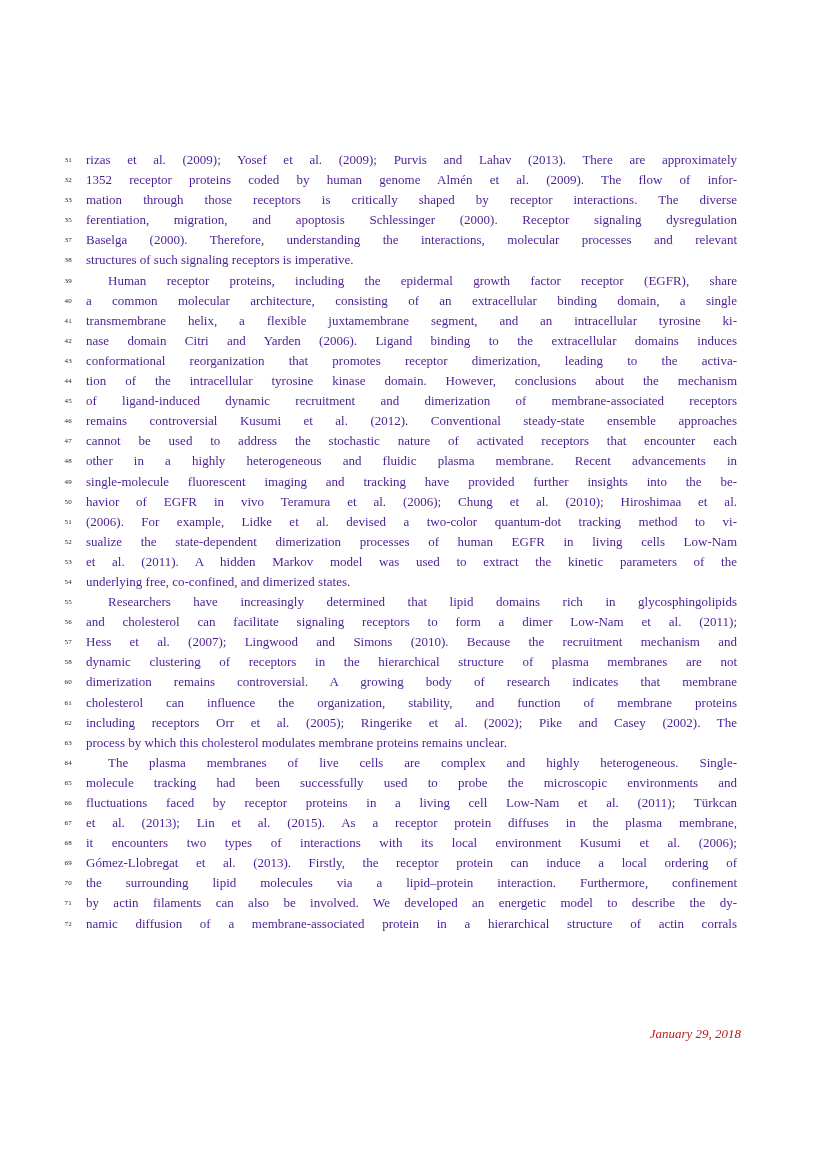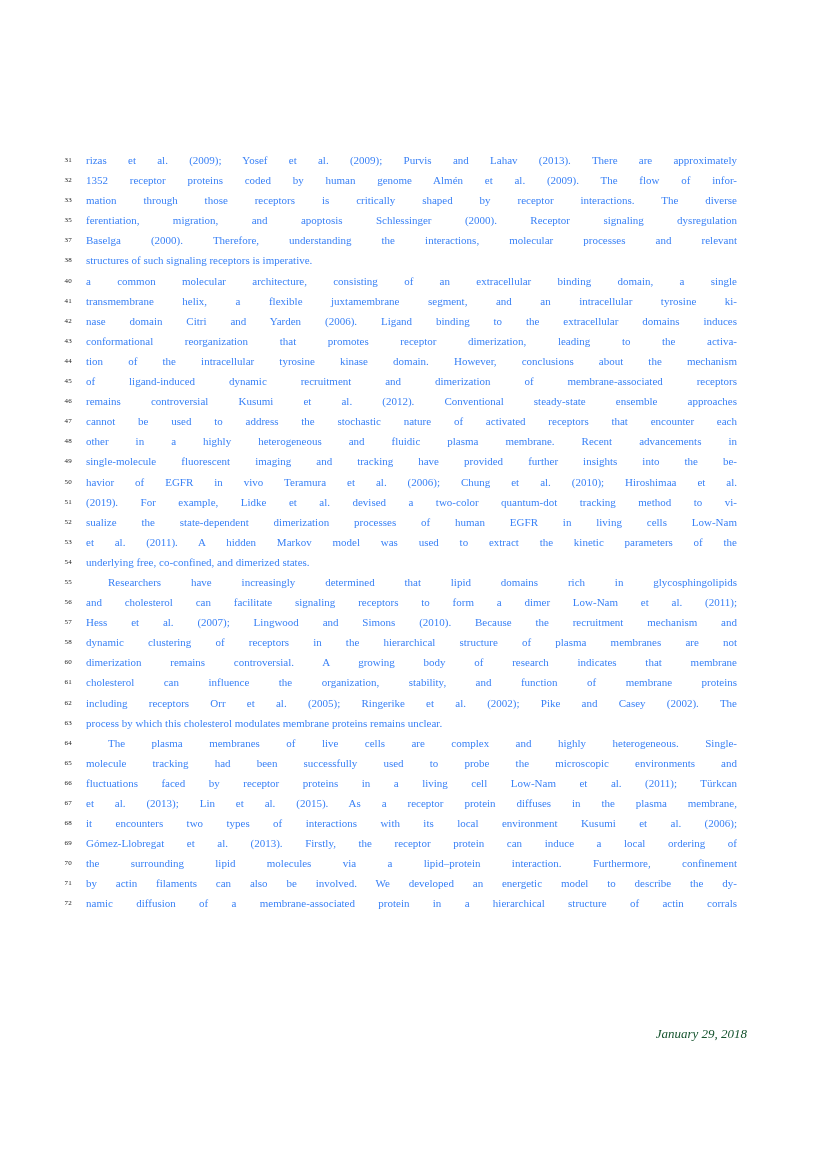--- a/index.html
+++ b/index.html
@@ -40,41 +40,41 @@
     top: 0;
     width: 20px;
     text-align: right;
     font-size: 7px;
     line-height: 20.1px;
     color: #1b1b1b;
     letter-spacing: 0.3px;
   }
   .linetext {
     display: block;
-    font-size: 11px;
+    font-size: 13px;
     line-height: 20.1px;
     text-align: justify;
     text-justify: inter-word;
     white-space: normal;
-    color: #3b82f6;
+    color: #4c1d95;
   }
   .line.justify .linetext {
     text-align-last: justify;
   }
   .line.indent .linetext {
     text-indent: 22px;
   }
   .footer-date {
     position: absolute;
-    right: 80px;
+    right: 86px;
     top: 1025px;
     font-size: 13px;
     font-style: italic;
     line-height: 18px;
-    color: #14532d;
+    color: #b91c1c;
   }
 </style>
 </head>
 <body>
 
 <div class="page">
   <div class="manuscript-text">
       <div class="line justify">
     <span class="lineno">31</span>
     <span class="linetext">rizas et al. (2009); Yosef et al. (2009); Purvis and Lahav (2013). There are approximately</span>
@@ -92,20 +92,24 @@
     <span class="linetext">ferentiation, migration, and apoptosis Schlessinger (2000). Receptor signaling dysregulation</span>
   </div>
       <div class="line justify">
     <span class="lineno">37</span>
     <span class="linetext">Baselga (2000). Therefore, understanding the interactions, molecular processes and relevant</span>
   </div>
       <div class="line">
     <span class="lineno">38</span>
     <span class="linetext">structures of such signaling receptors is imperative.</span>
   </div>
+      <div class="line indent justify">
+    <span class="lineno">39</span>
+    <span class="linetext">Human receptor proteins, including the epidermal growth factor receptor (EGFR), share</span>
+  </div>
       <div class="line justify">
     <span class="lineno">40</span>
     <span class="linetext">a common molecular architecture, consisting of an extracellular binding domain, a single</span>
   </div>
       <div class="line justify">
     <span class="lineno">41</span>
     <span class="linetext">transmembrane helix, a flexible juxtamembrane segment, and an intracellular tyrosine ki-</span>
   </div>
       <div class="line justify">
     <span class="lineno">42</span>
@@ -138,21 +142,21 @@
       <div class="line justify">
     <span class="lineno">49</span>
     <span class="linetext">single-molecule fluorescent imaging and tracking have provided further insights into the be-</span>
   </div>
       <div class="line justify">
     <span class="lineno">50</span>
     <span class="linetext">havior of EGFR in vivo Teramura et al.  (2006); Chung et al.  (2010); Hiroshimaa et al.</span>
   </div>
       <div class="line justify">
     <span class="lineno">51</span>
-    <span class="linetext">(2019).  For example, Lidke et al.  devised a two-color quantum-dot tracking method to vi-</span>
+    <span class="linetext">(2006).  For example, Lidke et al.  devised a two-color quantum-dot tracking method to vi-</span>
   </div>
       <div class="line justify">
     <span class="lineno">52</span>
     <span class="linetext">sualize the state-dependent dimerization processes of human EGFR in living cells Low-Nam</span>
   </div>
       <div class="line justify">
     <span class="lineno">53</span>
     <span class="linetext">et al. (2011).  A hidden Markov model was used to extract the kinetic parameters of the</span>
   </div>
       <div class="line">

